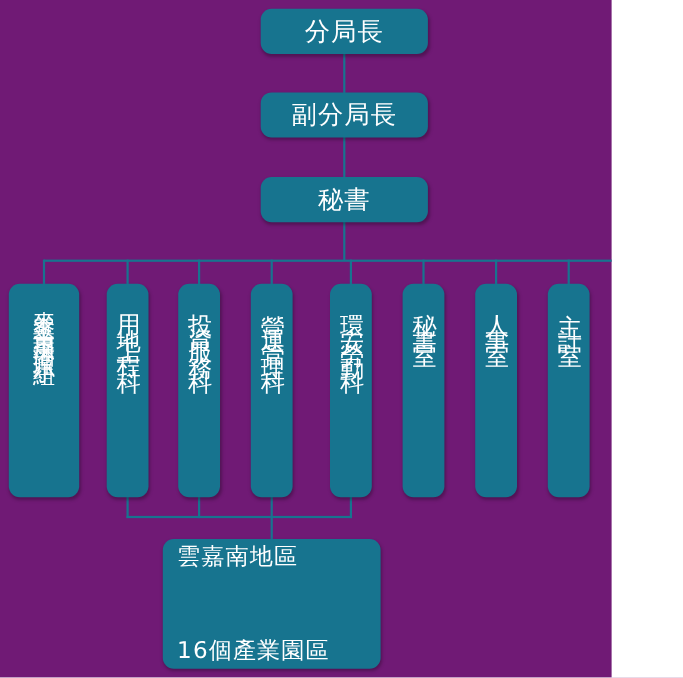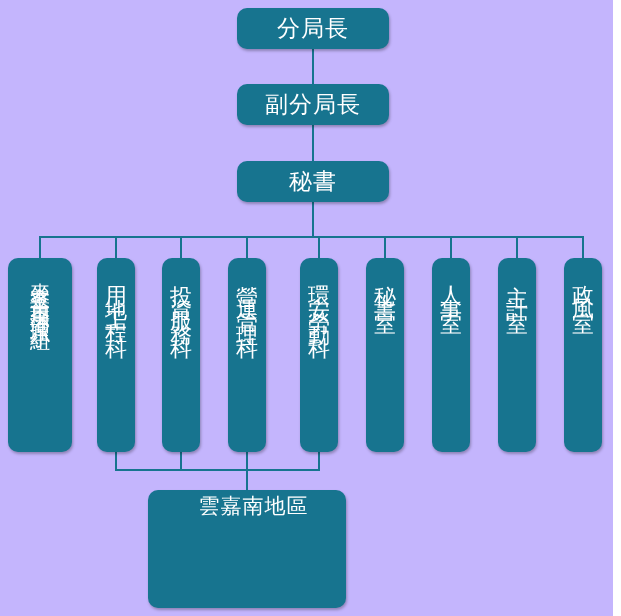--- a/index.html
+++ b/index.html
@@ -2,23 +2,23 @@
 <html><head>
   <meta charset="utf-8">
   <style>
     * { margin: 0; padding: 0; box-sizing: border-box; }
     html, body { background: #ffffff; }
     body {
       font-family: "DejaVu Sans", "Liberation Sans", sans-serif;
     }
     .canvas {
       position: relative;
-      width: 613px;
+      width: 556px;
       height: 616px;
-      background: #c4b5fd;
+      background: #701a75;
       overflow: hidden;
       padding-left: 36px;
     }
     .node {
       position: absolute;
       background: #17748f;
       color: #ffffff;
       border-radius: 10px;
       box-shadow: 1px 2px 3px rgba(0,0,0,0.28);
     }
@@ -72,22 +72,22 @@
       position: absolute;
       left: 148px;
       top: 490px;
       width: 198px;
       height: 118px;
       border-radius: 10px;
       background: #17748f;
       color: #ffffff;
       box-shadow: 1px 2px 3px rgba(0,0,0,0.28);
       display: flex;
-      flex-direction: row;
-      justify-content: center;
+      flex-direction: column;
+      justify-content: space-between;
       padding-left: 13px;
       font-size: 21px;
       line-height: 33px;
       letter-spacing: 1px;
     }
   </style>
 </head>
 <body>
 
 <div class="canvas">
@@ -147,15 +147,16 @@
   </div>
   <div class="node dept" style="left:498px">
     <div class="vtext">主計室</div>
   </div>
   <div class="node dept" style="left:564px">
     <div class="vtext">政風室</div>
   </div>
 
   <div class="region-node">
     <div>雲嘉南地區</div>
+    <div>16個產業園區</div>
   </div>
 
 </div>
 
 </body></html>

